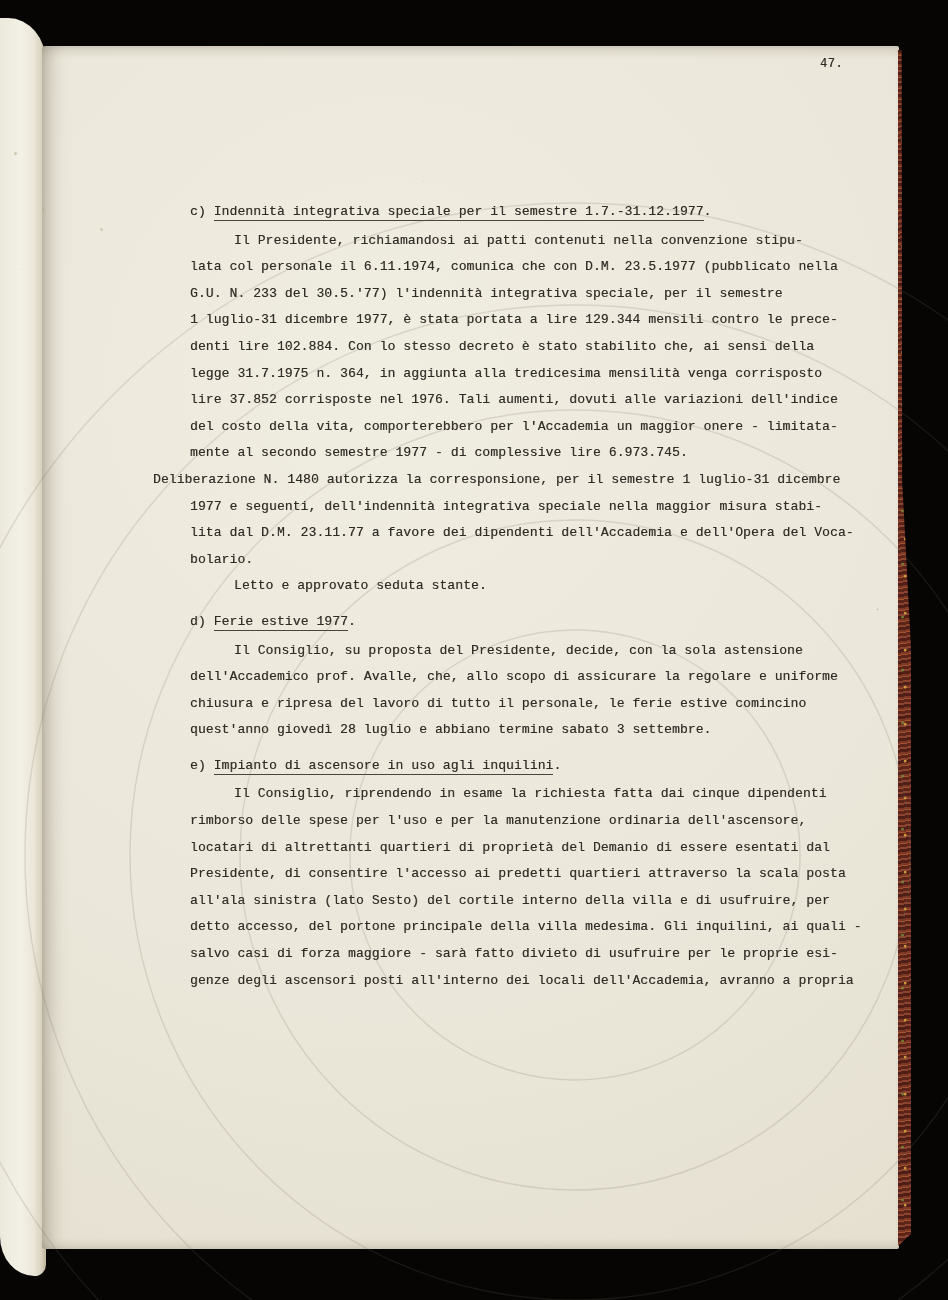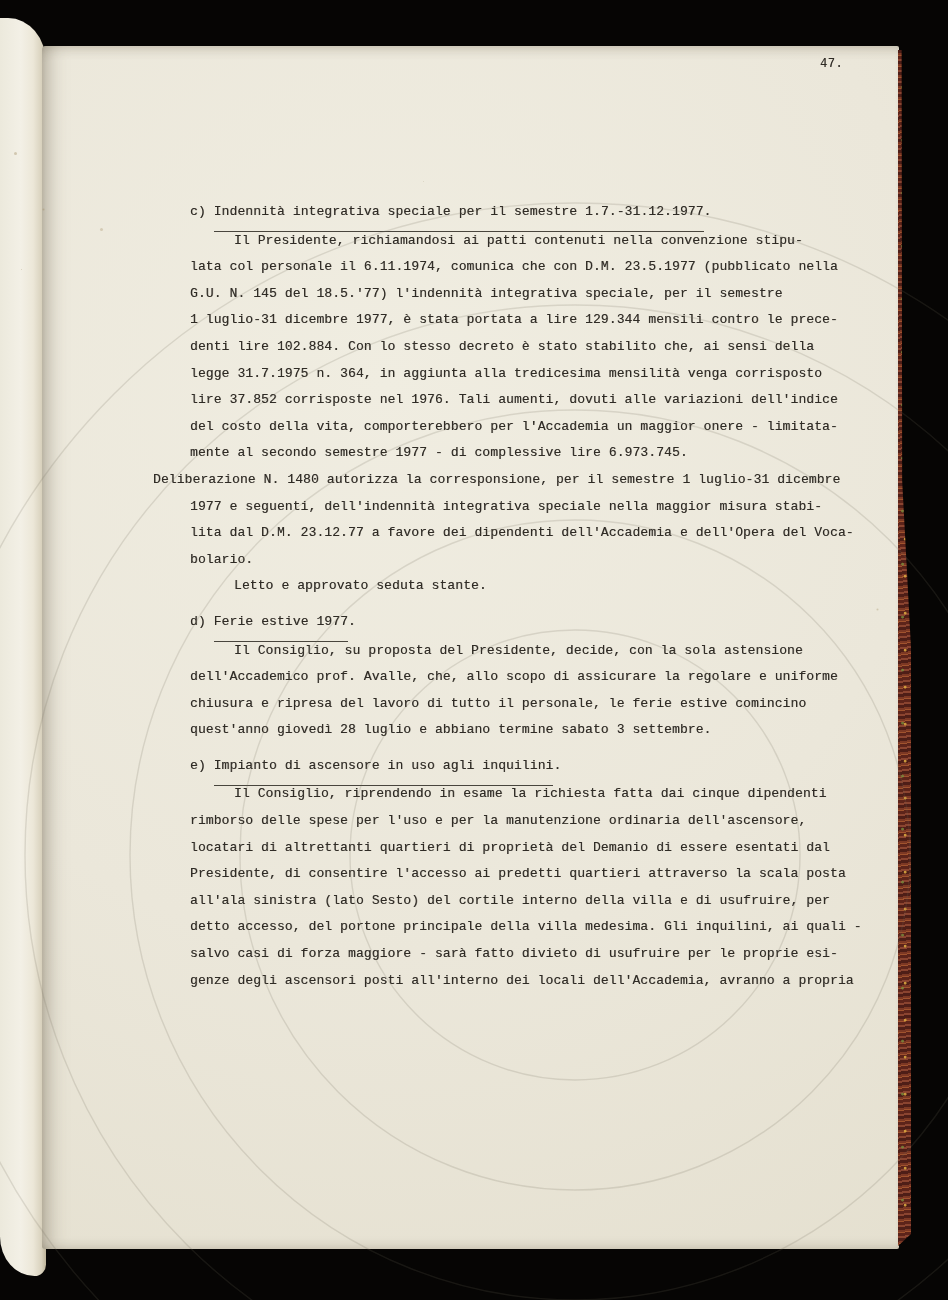--- a/index.html
+++ b/index.html
@@ -62,46 +62,46 @@
     position:absolute;left:148px;top:144px;
     font-size:13px;color:#2f2b25;letter-spacing:.1px;
   }
   .line{
     height:26.6px;line-height:26.6px;white-space:pre;
     text-shadow:.4px .3px 0 rgba(47,43,37,.45);
   }
   .indent{padding-left:44px;}
   .hang{margin-left:-37px;}
   .heading{margin:9px 0 2px;}
-  .u{border-bottom:1.4px solid rgba(44,40,33,.85);padding-bottom:12px;}
+  .u{border-bottom:1.4px solid rgba(44,40,33,.85);padding-bottom:1px;}
 </style>
 </head>
 <body>
 
 <div class="scene">
 
   <div class="page-curl"></div>
 
   <div class="book-page">
     <div class="page-number">47.</div>
 
     <div class="text-block">
         <div class="line heading"><span>c) </span><span class="u">Indennità integrativa speciale per il semestre 1.7.-31.12.1977</span><span>.</span></div>
         <div class="line indent">Il Presidente, richiamandosi ai patti contenuti nella convenzione stipu-</div>
         <div class="line body">lata col personale il 6.11.1974, comunica che con D.M. 23.5.1977 (pubblicato nella</div>
-        <div class="line body">G.U. N. 145 del 18.5.'77) l'indennità integrativa speciale, per il semestre</div>
+        <div class="line body">G.U. N. 233 del 30.5.'77) l'indennità integrativa speciale, per il semestre</div>
         <div class="line body">1 luglio-31 dicembre 1977, è stata portata a lire 129.344 mensili contro le prece-</div>
         <div class="line body">denti lire 102.884. Con lo stesso decreto è stato stabilito che, ai sensi della</div>
         <div class="line body">legge 31.7.1975 n. 364, in aggiunta alla tredicesima mensilità venga corrisposto</div>
         <div class="line body">lire 37.852 corrisposte nel 1976. Tali aumenti, dovuti alle variazioni dell'indice</div>
         <div class="line body">del costo della vita, comporterebbero per l'Accademia un maggior onere - limitata-</div>
         <div class="line body">mente al secondo semestre 1977 - di complessive lire 6.973.745.</div>
         <div class="line hang">Deliberazione N. 1480 autorizza la corresponsione, per il semestre 1 luglio-31 dicembre</div>
         <div class="line body">1977 e seguenti, dell'indennità integrativa speciale nella maggior misura stabi-</div>
-        <div class="line body">lita dal D.M. 23.12.77 a favore dei dipendenti dell'Accademia e dell'Opera del Voca-</div>
+        <div class="line body">lita dal D.M. 23.11.77 a favore dei dipendenti dell'Accademia e dell'Opera del Voca-</div>
         <div class="line body">bolario.</div>
         <div class="line indent">Letto e approvato seduta stante.</div>
         <div class="line heading"><span>d) </span><span class="u">Ferie estive 1977</span><span>.</span></div>
         <div class="line indent">Il Consiglio, su proposta del Presidente, decide, con la sola astensione</div>
         <div class="line body">dell'Accademico prof. Avalle, che, allo scopo di assicurare la regolare e uniforme</div>
         <div class="line body">chiusura e ripresa del lavoro di tutto il personale, le ferie estive comincino</div>
         <div class="line body">quest'anno giovedì 28 luglio e abbiano termine sabato 3 settembre.</div>
         <div class="line heading"><span>e) </span><span class="u">Impianto di ascensore in uso agli inquilini</span><span>.</span></div>
         <div class="line indent">Il Consiglio, riprendendo in esame la richiesta fatta dai cinque dipendenti</div>
         <div class="line body">rimborso delle spese per l'uso e per la manutenzione ordinaria dell'ascensore,</div>

